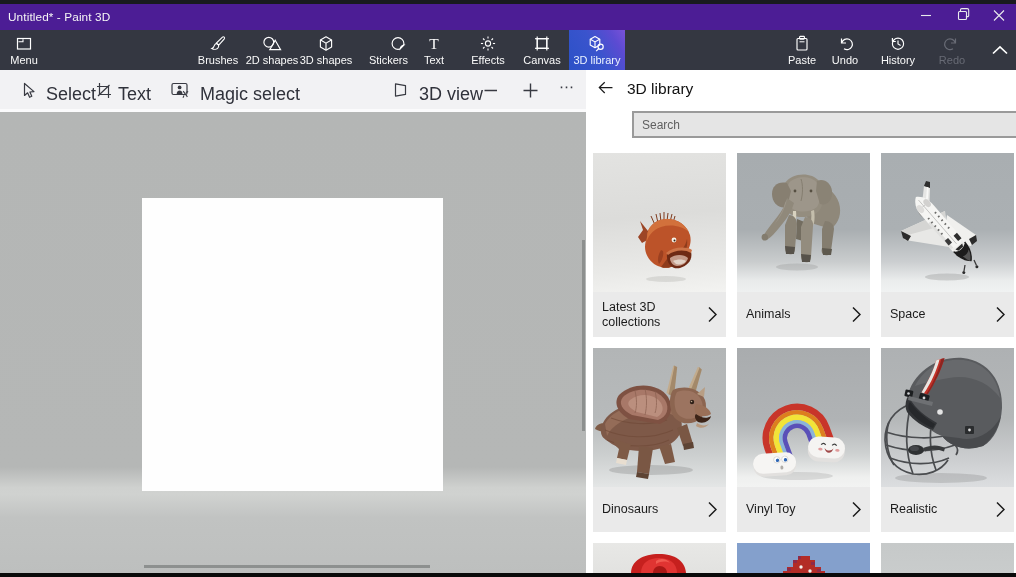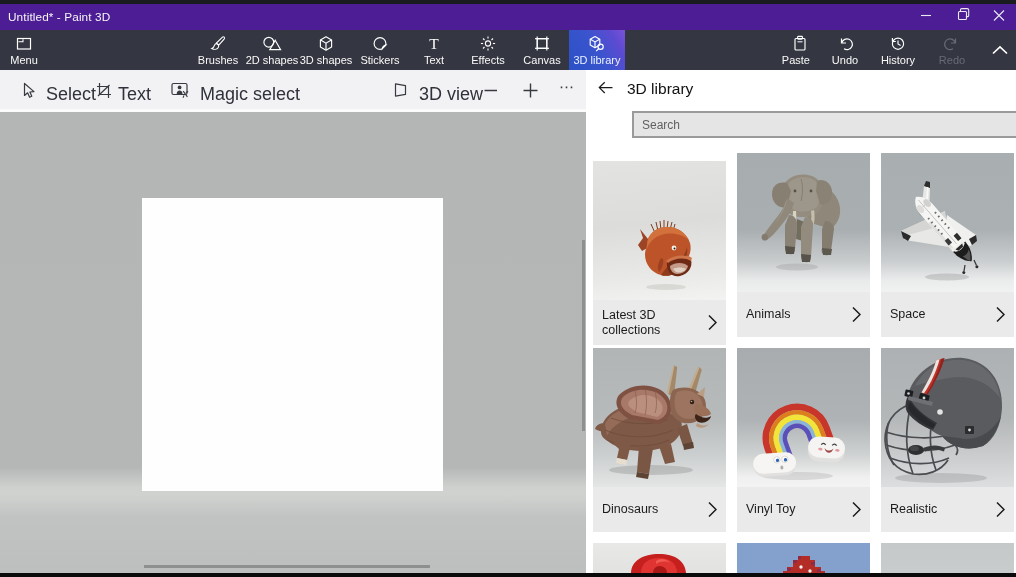--- a/index.html
+++ b/index.html
@@ -96,21 +96,21 @@
           </svg></div>
       <div class="rlb">2D shapes</div>
     </div>
     <div class="rbtn" style="left:298px;">
       <div class="ric"><svg width="20" height="18" viewBox="0 0 20 18">
             <path d="M10 1.8 L15.6 5 L15.6 12 L10 15.2 L4.4 12 L4.4 5 Z" fill="none" stroke="#fff" stroke-width="1.15" stroke-linejoin="round"></path>
             <path d="M4.6 5.1 L10 8.2 L15.4 5.1 M10 8.2 L10 15" fill="none" stroke="#fff" stroke-width="1.15"></path>
           </svg></div>
       <div class="rlb">3D shapes</div>
     </div>
-    <div class="rbtn" style="left:352px;">
+    <div class="rbtn" style="left:352px;text-align:right;">
       <div class="ric"><svg width="20" height="18" viewBox="0 0 20 18">
             <circle cx="10" cy="8.5" r="5.9" fill="none" stroke="#fff" stroke-width="1.15"></circle>
             <path d="M11.8 14.5 L16.2 10.1 L17 15.4 Z" fill="#343741"></path>
             <path d="M12.1 14 C12.4 11.7 13.8 10.3 16 10 L12.1 14 Z" fill="none" stroke="#fff" stroke-width="1.1"></path>
           </svg></div>
       <div class="rlb">Stickers</div>
     </div>
     <div class="rbtn" style="left:406px;">
       <div class="ric"><svg width="20" height="18" viewBox="0 0 20 18">
             <text x="10" y="14" text-anchor="middle" font-family="Liberation Serif,serif" font-size="15.5" fill="#fff">T</text>
@@ -147,21 +147,21 @@
     </div>
     <div class="rbtn" style="left:569px;">
       <div class="ric"><svg width="22" height="18" viewBox="0 0 22 18">
             <path d="M9 1.5 L13.8 4.2 L13.8 10 L9 12.7 L4.2 10 L4.2 4.2 Z" fill="none" stroke="#fff" stroke-width="1.15" stroke-linejoin="round"></path>
             <path d="M4.4 4.3 L9 6.9 L13.6 4.3 M9 6.9 L9 12.4" fill="none" stroke="#fff" stroke-width="1.15"></path>
             <circle cx="14.6" cy="11.8" r="2.6" fill="none" stroke="#fff" stroke-width="1.2"></circle>
             <path d="M12.7 13.7 L10.2 16.2" stroke="#fff" stroke-width="1.2" fill="none"></path>
           </svg></div>
       <div class="rlb" style="color:#eaf2ff;">3D library</div>
     </div>
-    <div class="rbtn" style="left:754px;text-align:right;">
+    <div class="rbtn" style="left:774px;">
       <div class="ric"><svg width="20" height="18" viewBox="0 0 20 18">
             <rect x="5" y="3.5" width="10" height="11.5" rx="1" fill="none" stroke="#fff" stroke-width="1.15"></rect>
             <rect x="7.6" y="1.4" width="4.8" height="2.8" rx="0.6" fill="none" stroke="#fff" stroke-width="1.1"></rect>
             <line x1="7.5" y1="6.8" x2="12.5" y2="6.8" stroke="#fff" stroke-width="1"></line>
           </svg></div>
       <div class="rlb">Paste</div>
     </div>
     <div class="rbtn" style="left:817px;">
       <div class="ric"><svg width="20" height="18" viewBox="0 0 20 18">
             <path d="M6.5 3.5 L6.5 8 L11 8" fill="none" stroke="#fff" stroke-width="1.2"></path>
@@ -225,21 +225,21 @@
 
   <div id="panel"></div>
   <svg id="backarrow" viewBox="0 0 22 20">
       <path d="M10 2.5 L3 9.5 L10 16.5 M3.4 9.5 L20 9.5" fill="none" stroke="#1a1a1a" stroke-width="1.6"></path>
     </svg>
   <div id="paneltitle">3D library</div>
   <div id="searchbox">
       <div id="searchph">Search</div>
     </div>
 
-  <div class="card" style="left:593px;top:153px;margin-top:8px;">
+  <div class="card" style="left:593px;top:153px;">
     <div class="cimg" style="background:linear-gradient(175deg,#e3e3e1 0%,#dcdcda 45%,#e9e9e7 80%,#f3f3f1 100%);">
       <svg width="133" height="139" viewBox="0 0 133 139">
         <ellipse cx="73" cy="126" rx="20" ry="3" fill="rgba(120,120,118,0.18)"></ellipse>
         <g id="fish">
 
           <path d="M55 78 L47 68 L50 77 L45 84 L49 90 L56 86 Z" fill="#9c4526"></path>
 
           <g stroke="#7e3a1e" stroke-width="1">
             <line x1="62" y1="72" x2="58" y2="63"></line>
               <line x1="65" y1="70" x2="63" y2="61"></line>

